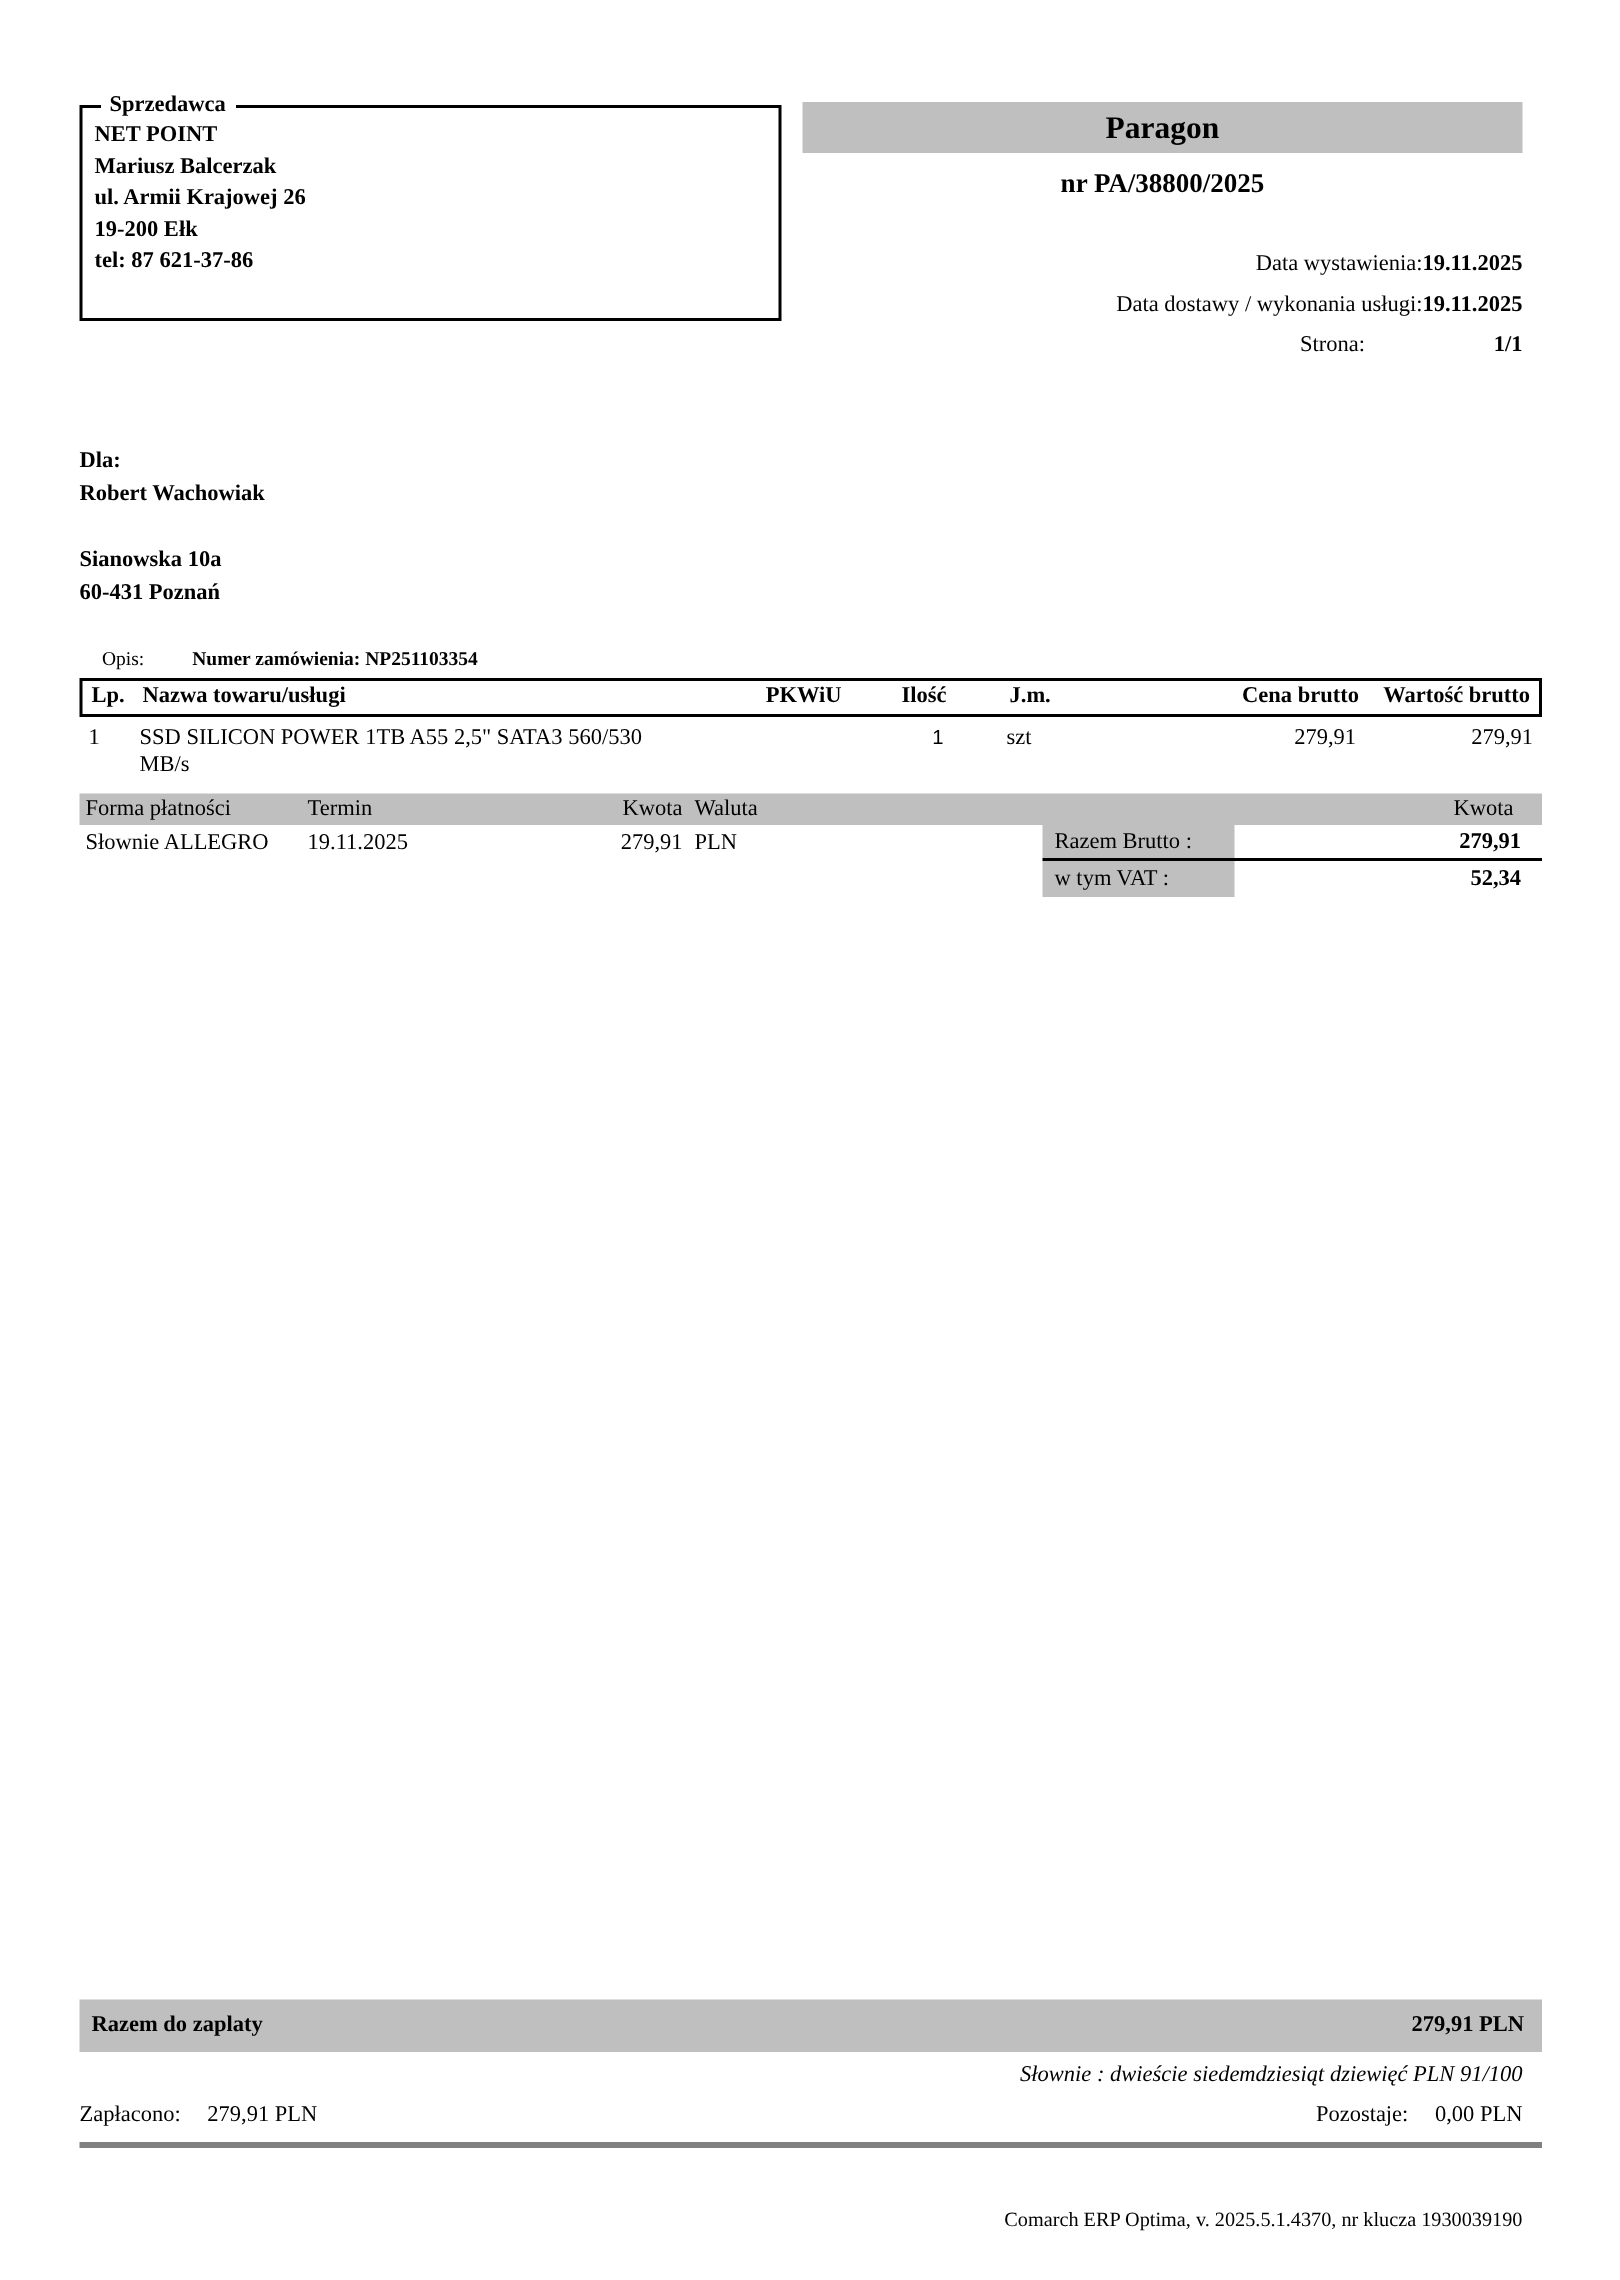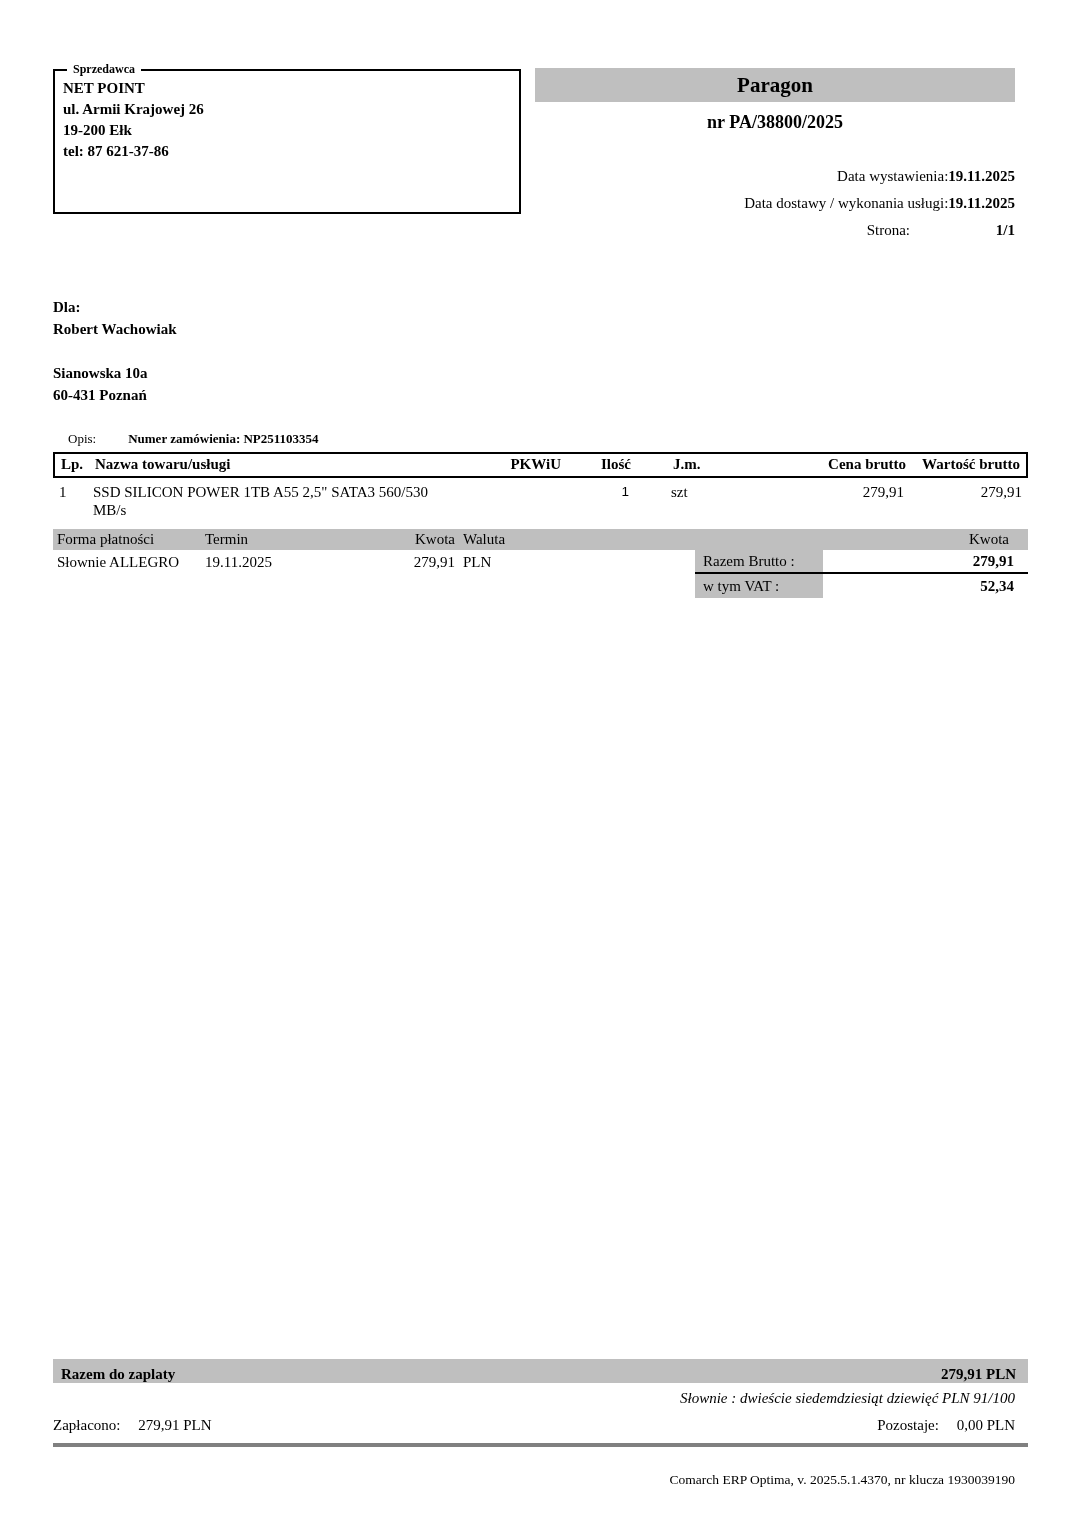--- a/index.html
+++ b/index.html
@@ -19,21 +19,21 @@
   .top-section {
     position: absolute; left: 53px; top: 62px; width: 962px;
     display: flex; justify-content: space-between;
   }
   fieldset.seller-box {
     width: 468px; height: 152px;
     border: 2px solid #000;
     padding: 1px 8px 6px 8px;
   }
   fieldset.seller-box legend {
-    font-weight: bold; padding: 0 6px; margin-left: 4px; font-size: 12px;
+    font-weight: bold; padding: 0 6px; margin-left: 4px; font-size: 15px;
   }
   .seller-line { font-weight: bold; line-height: 21px; }
 
   .doc-head { width: 480px; }
   .doc-type-bar {
     background: var(--bar-gray, #bfbfbf);
     height: 34px; display: flex; align-items: center; justify-content: center;
     font-size: 21px; font-weight: bold; margin-top: 6px;
   }
   .doc-number { text-align: center; font-size: 18px; font-weight: bold; margin-top: 10px; }
@@ -88,22 +88,22 @@
   .totals { margin-left: auto; width: 333px; }
   .tot-row { display: flex; align-items: center; height: 24px; }
   .tot-row.first { border-bottom: 2px solid #000; }
   .tot-label { width: 128px; background: var(--bar-gray, #bfbfbf); padding-left: 8px; align-self: stretch; display: flex; align-items: center; }
   .tot-val { flex: 1; text-align: right; font-weight: bold; padding-right: 14px; }
 
   
   .bottom { position: absolute; left: 53px; top: 1333px; width: 975px; }
   .total-due-bar {
     background: var(--bar-gray, #bfbfbf);
-    height: 24px; display: flex; align-items: flex-end; justify-content: space-between;
-    padding: 0 12px 0 8px; font-weight: bold; margin-top: 26px;
+    height: 35px; display: flex; align-items: center; justify-content: space-between;
+    padding: 0 12px 0 8px; font-weight: bold;
   }
   .in-words { text-align: right; font-style: italic; margin-top: 7px; padding-right: 13px; }
   .paid-row { display: flex; justify-content: space-between; margin-top: 10px; }
   .paid-left span + span, .paid-right span + span { margin-left: 14px; }
   .paid-right { padding-right: 13px; }
   .divider { height: 4px; background: var(--divider-gray, #808080); margin-top: 9px; }
 
   
   .footer {
     position: absolute; right: 65px; top: 1472px;
@@ -113,20 +113,21 @@
 </head>
 <body>
 
 <div class="page">
 
   <div class="top-section">
 
     <fieldset class="seller-box">
       <legend>Sprzedawca</legend>
       <div class="seller-line">NET POINT</div>
+      <div class="seller-line">Mariusz Balcerzak</div>
       <div class="seller-line">ul. Armii Krajowej 26</div>
       <div class="seller-line">19-200 Ełk</div>
       <div class="seller-line">tel: 87 621-37-86</div>
     </fieldset>
 
     <div class="doc-head">
       <div class="doc-type-bar">
         <span>Paragon</span>
       </div>
       <div class="doc-number">nr PA/38800/2025</div>

